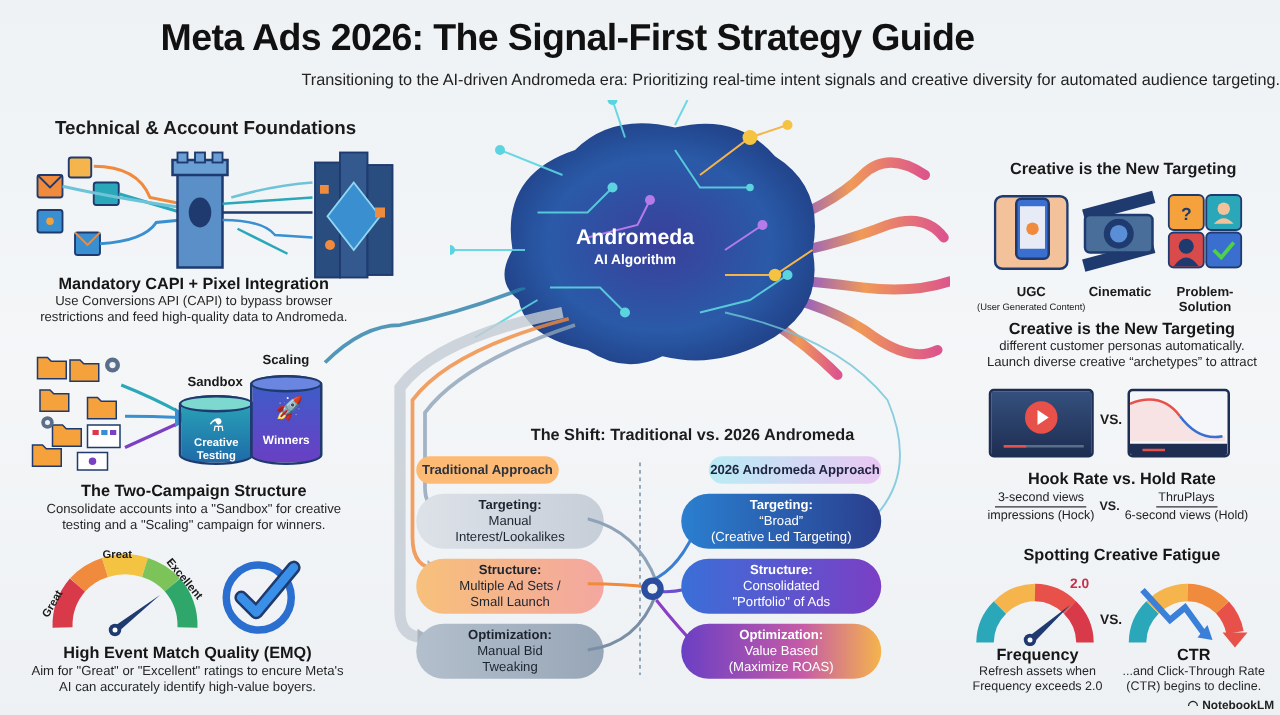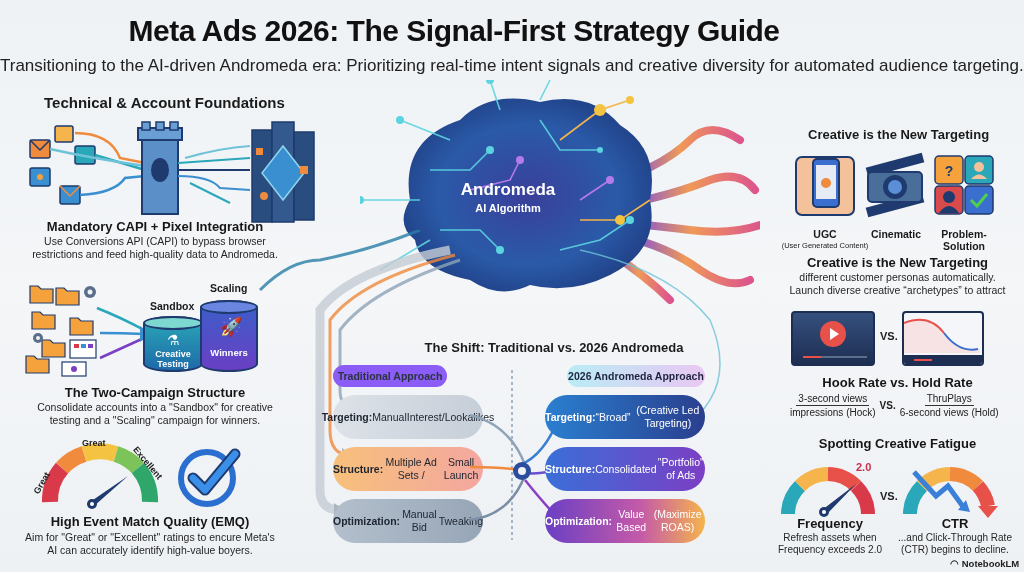--- a/index.html
+++ b/index.html
@@ -1,24 +1,24 @@
 <!DOCTYPE html>
 <html><head>
 <meta charset="utf-8">
 <style>
 *{box-sizing:border-box;margin:0;padding:0}
 html,body{width:1024px;height:572px;overflow:hidden}
 body{background:linear-gradient(180deg,#eef2f5 0%,#f4f6f8 50%,#eef1f4 100%);font-family:"Liberation Sans",sans-serif;color:#1c1c1c;position:relative}
 .abs{position:absolute}
 .title{left:0;top:14px;width:908px;text-align:center;font-size:30px;font-weight:700;letter-spacing:-0.5px;color:#111}
-.subtitle{left:0;top:56px;width:1024px;text-align:left;font-size:17px;color:#222}
+.subtitle{left:0;top:56px;width:1024px;text-align:right;font-size:13px;color:#222}
 .h-section{font-size:15px;font-weight:700;color:#1a1a1a}
 .h-item{font-size:13px;font-weight:700;color:#161616;text-align:center}
 .desc{font-size:10.5px;color:#262626;text-align:center;line-height:13px}
-.pill{border-radius:22px;display:flex;flex-direction:row;align-items:center;justify-content:center;text-align:center;font-size:10.5px;line-height:13px}
+.pill{border-radius:22px;display:flex;flex-direction:column;align-items:center;justify-content:center;text-align:center;font-size:10.5px;line-height:13px}
 .pill b{font-weight:700}
 .tag{border-radius:16px;font-size:10.5px;font-weight:700;display:flex;align-items:center;justify-content:center}
 .cap{font-size:10.5px;font-weight:700;text-align:center;color:#1a1a1a}
 .frac{display:inline-flex;flex-direction:column;align-items:center;font-size:10px;color:#222}
 .frac .num{border-bottom:1px solid #333;padding:0 2px 1px}
 .frac .den{padding-top:1px}
 </style>
 </head>
 <body>
 
@@ -226,21 +226,21 @@
     <path d="M330 20 Q420 40 460 90 Q490 160 430 200" stroke="#6fc3d8" stroke-width="1.5"></path>
   </g>
   <polygon points="92,168 102,175 92,182" fill="#aab4be"></polygon>
   <polygon points="92,218 102,225 92,232" fill="#aab4be"></polygon>
   <polygon points="84,273 94,280 84,287" fill="#aab4be"></polygon>
   <line x1="262" y1="140" x2="262" y2="310" stroke="#8ea3b8" stroke-width="1.5" stroke-dasharray="3,3"></line>
 </svg>
 
 <div class="abs" style="left:409px;top:340px;width:290px;text-align:center;font-size:13px;font-weight:700">The Shift: Traditional vs. 2026 Andromeda</div>
 
-<div class="abs tag" style="left:333px;top:365px;width:114px;height:22px;background:#8b5cf6;color:#2b3340">Traditional Approach</div>
+<div class="abs tag" style="left:333px;top:365px;width:114px;height:22px;background:#fdba74;color:#2b3340">Traditional Approach</div>
 <div class="abs tag" style="left:567px;top:365px;width:138px;height:22px;background:linear-gradient(90deg,#b9ecf5,#e9c7f2);color:#1f2440">2026 Andromeda Approach</div>
 
 <div class="abs pill" style="left:333px;top:395px;width:150px;height:44px;background:linear-gradient(90deg,#dde2e8,#c6ced8);color:#1d2430">
   <b>Targeting:</b>
   <span>Manual</span>
   <span>Interest/Lookalikes</span>
 </div>
 <div class="abs pill" style="left:333px;top:447px;width:150px;height:44px;background:linear-gradient(90deg,#f7c07a,#f3a7a0);color:#1d2430">
   <b>Structure:</b>
   <span>Multiple Ad Sets /</span>

